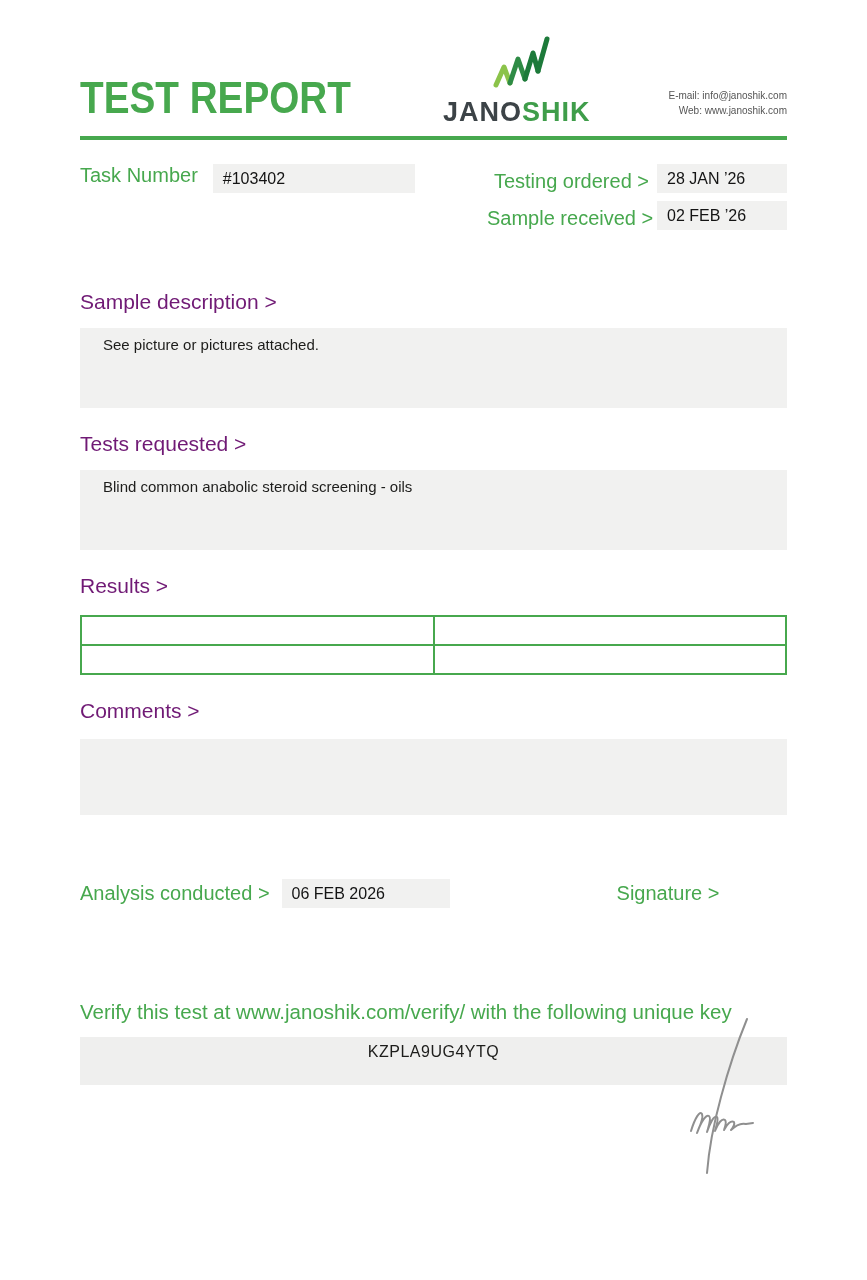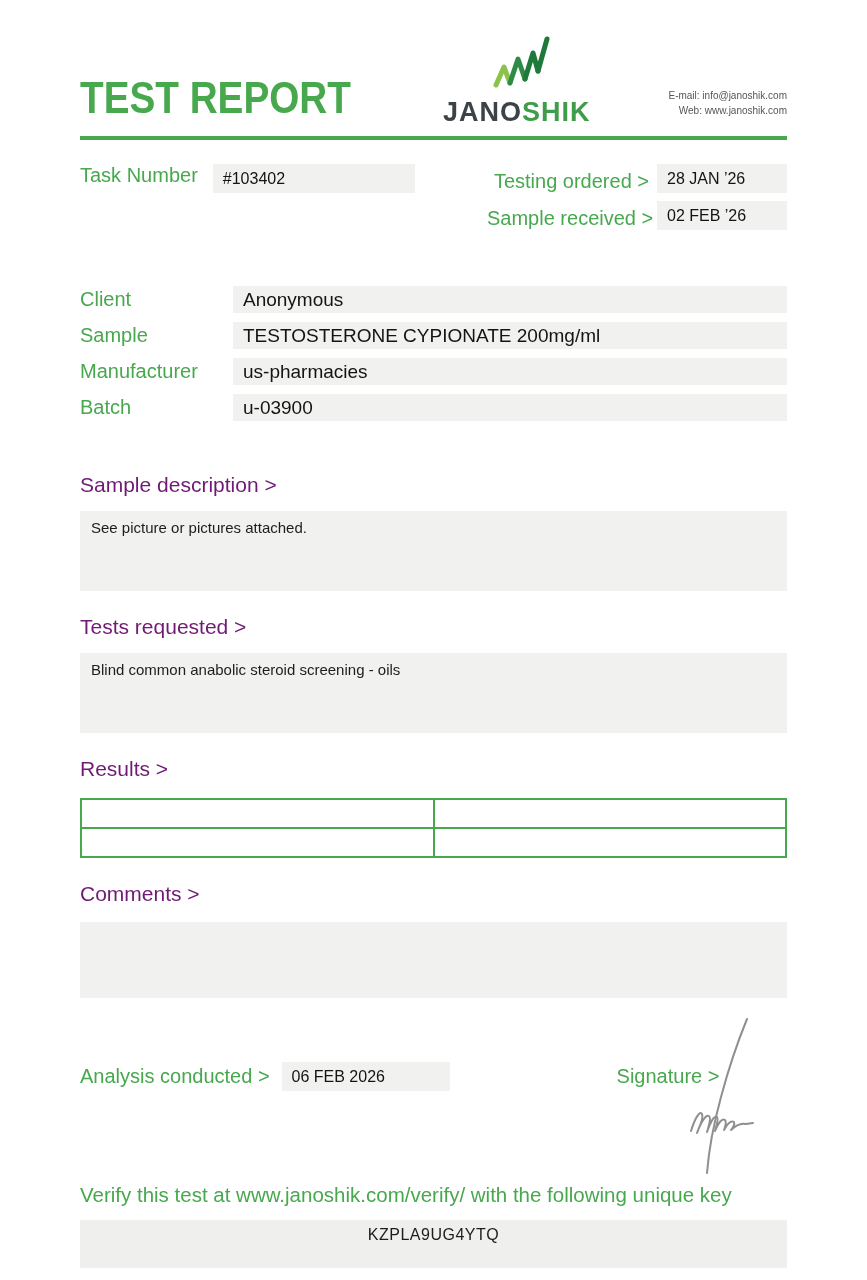--- a/index.html
+++ b/index.html
@@ -52,21 +52,21 @@
   .detail-value {
     flex:1; background:#f1f1f0; font-size:19px; height:27px; line-height:27px;
     padding:0 10px; color:#141414; white-space:nowrap; overflow:hidden;
   }
 
   
   .section-heading { color:#701a75; font-size:21px; }
   .desc-heading { margin-top:52px; }
   .big-box {
     background:#f1f1f0; height:80px; margin-top:14px;
-    padding:8px 11px; font-size:15px; color:#1d1d1b;
+    padding:8px 23px; font-size:15px; color:#1d1d1b;
   }
   .tests-heading { margin-top:24px; }
   .results-heading { margin-top:24px; }
 
   
   .results-table {
     width:100%; margin-top:17px;
     border-collapse:collapse;
   }
   .results-table td {
@@ -133,38 +133,20 @@
           <span class="green-label">Testing ordered  &gt;</span>
           <span class="gray-box date-value">28 JAN ’26</span>
         </div>
         <div class="date-row">
           <span class="green-label">Sample received &gt;</span>
           <span class="gray-box date-value">02 FEB ’26</span>
         </div>
       </div>
     </div>
 
-    <div class="details">
-      <div class="detail-row">
-        <div class="detail-label">Client</div>
-        <div class="detail-value">Anonymous</div>
-      </div>
-      <div class="detail-row">
-        <div class="detail-label">Sample</div>
-        <div class="detail-value">TESTOSTERONE CYPIONATE 200mg/ml</div>
-      </div>
-      <div class="detail-row">
-        <div class="detail-label">Manufacturer</div>
-        <div class="detail-value">us-pharmacies</div>
-      </div>
-      <div class="detail-row">
-        <div class="detail-label">Batch</div>
-        <div class="detail-value">u-03900</div>
-      </div>
-    </div>
 
     <div class="section-heading desc-heading">Sample description &gt;</div>
     <div class="big-box">See picture or pictures attached.</div>
 
     <div class="section-heading tests-heading">Tests requested &gt;</div>
     <div class="big-box">Blind common anabolic steroid screening - oils</div>
 
     <div class="section-heading results-heading">Results &gt;</div>
     <table class="results-table">
       <tbody>

